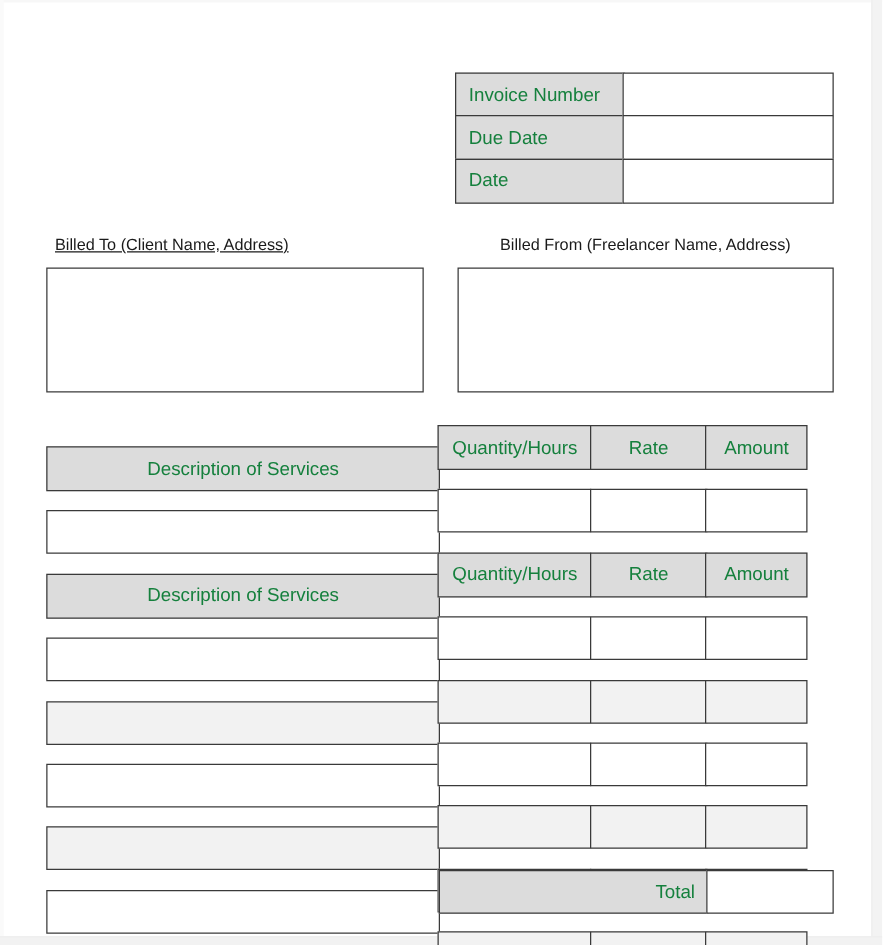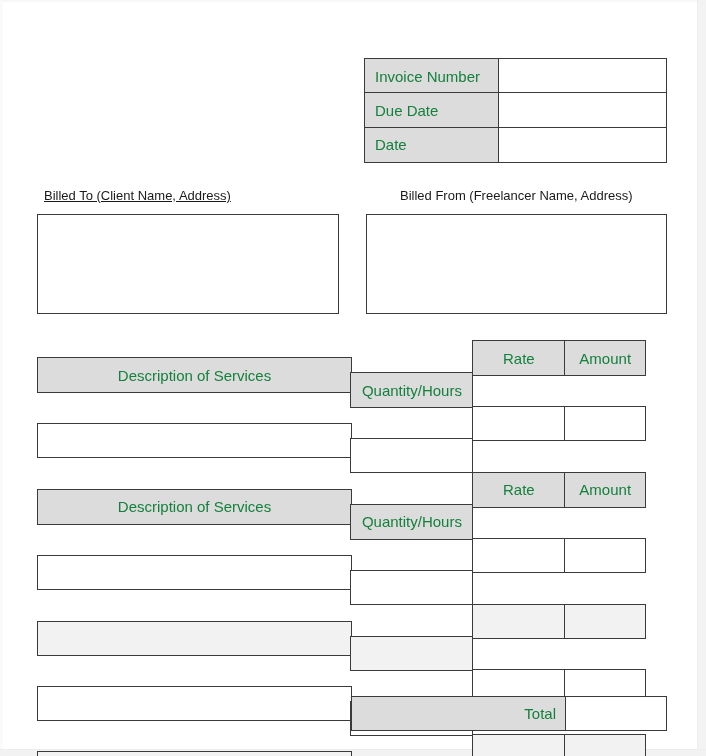--- a/index.html
+++ b/index.html
@@ -107,21 +107,21 @@
   
   #items-table {
     position: absolute;
     left: 37px;
     top: 340px;
     width: 630px;
   }
   #items-table .item-row { display: flex; margin-top: -1.6px; }
   #items-table .item-row:first-child { margin-top: 0; }
   .col-desc   { width: 315px; margin-right: -1.6px; margin-top: 17px; }
-  .col-qty    { width: 123px; margin-right: -1.6px; margin-top: 32px; }
+  .col-qty    { width: 123px; margin-right: -1.6px; }
   .col-rate   { width:  94px; margin-right: -1.6px; }
   .col-amount { width: 82px; }
 
   .head-row .cell { height: 36px; }
   .body-row .cell { height: 35px; }
 
   
   #total-row {
     position: absolute;
     left: 351px;

